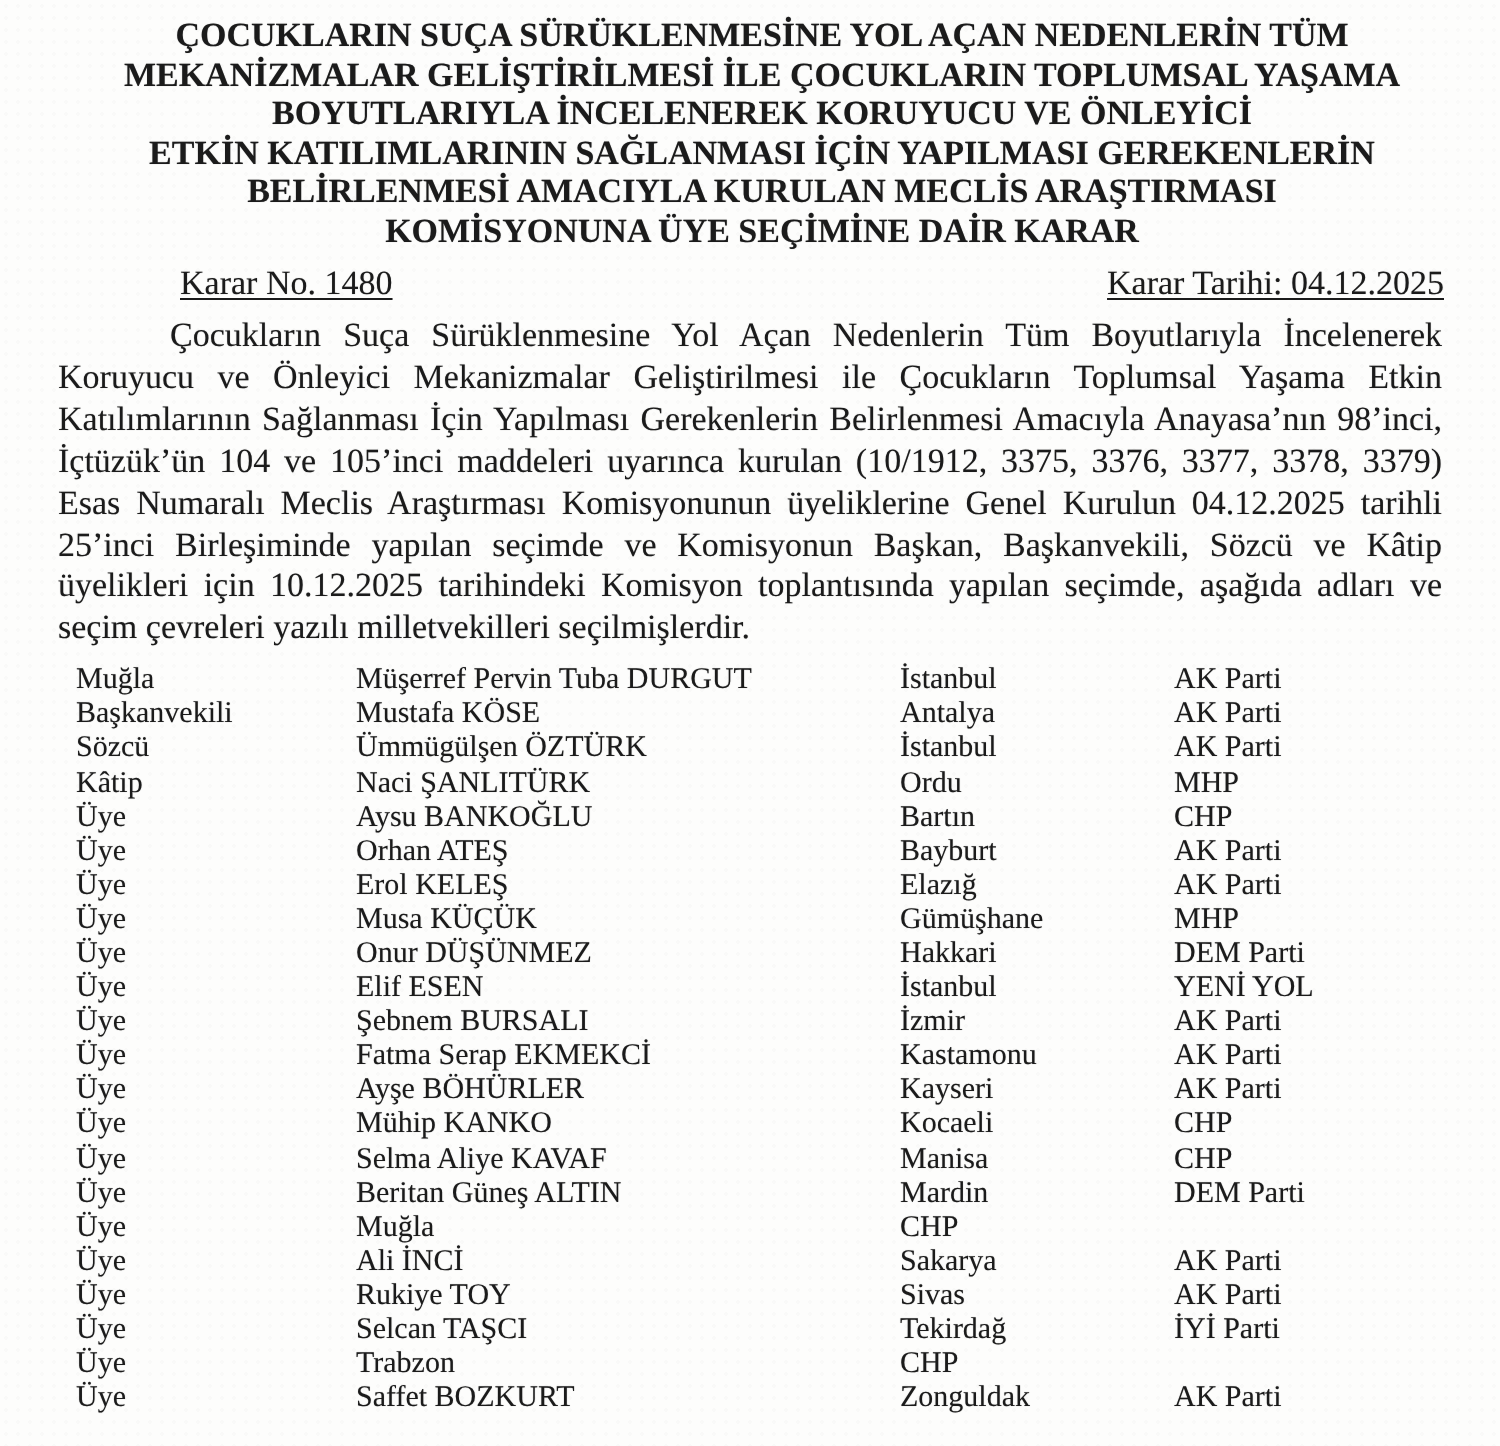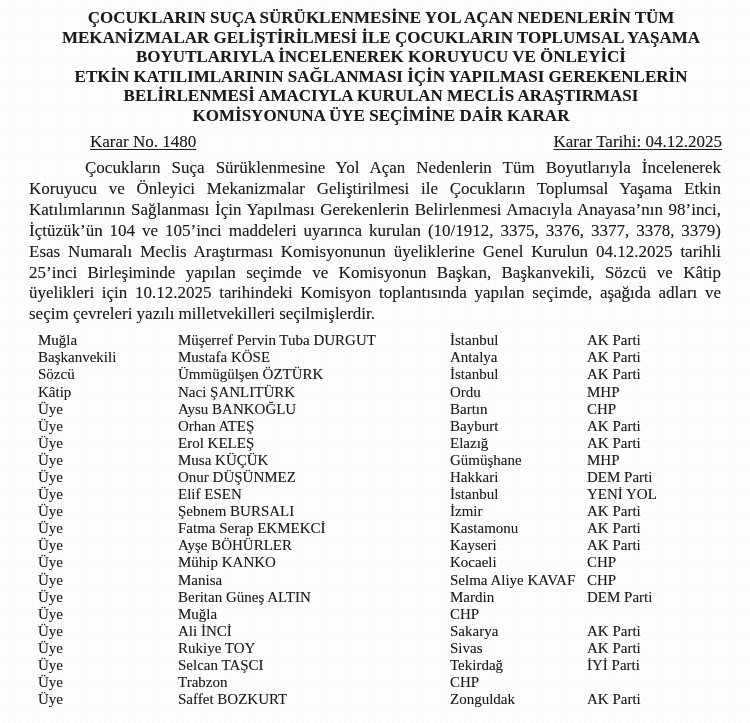--- a/index.html
+++ b/index.html
@@ -174,22 +174,22 @@
 
     <div class="member-row">
       <span class="col role">Üye</span>
       <span class="col name">Mühip KANKO</span>
       <span class="col city">Kocaeli</span>
       <span class="col party">CHP</span>
     </div>
 
     <div class="member-row">
       <span class="col role">Üye</span>
+      <span class="col name">Selma Aliye KAVAF</span>
       <span class="col city">Manisa</span>
-      <span class="col name">Selma Aliye KAVAF</span>
       <span class="col party">CHP</span>
     </div>
 
     <div class="member-row">
       <span class="col role">Üye</span>
       <span class="col name">Beritan Güneş ALTIN</span>
       <span class="col city">Mardin</span>
       <span class="col party">DEM Parti</span>
     </div>
 

